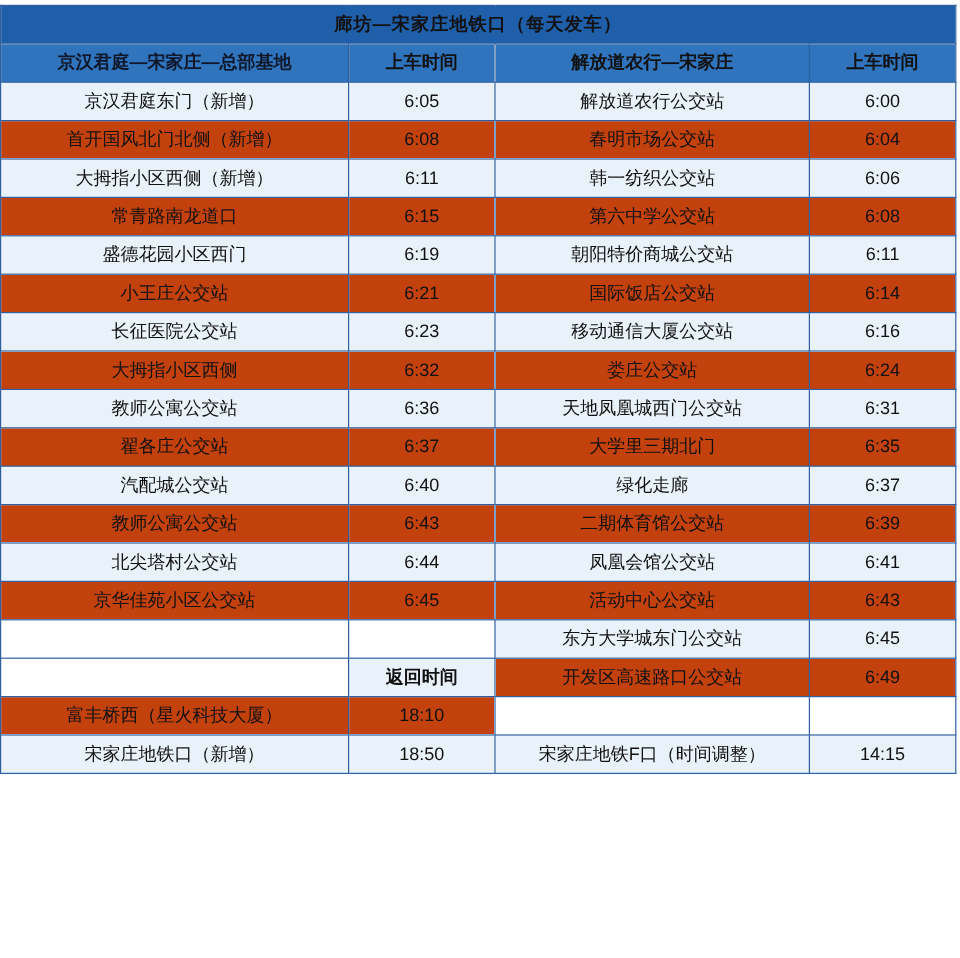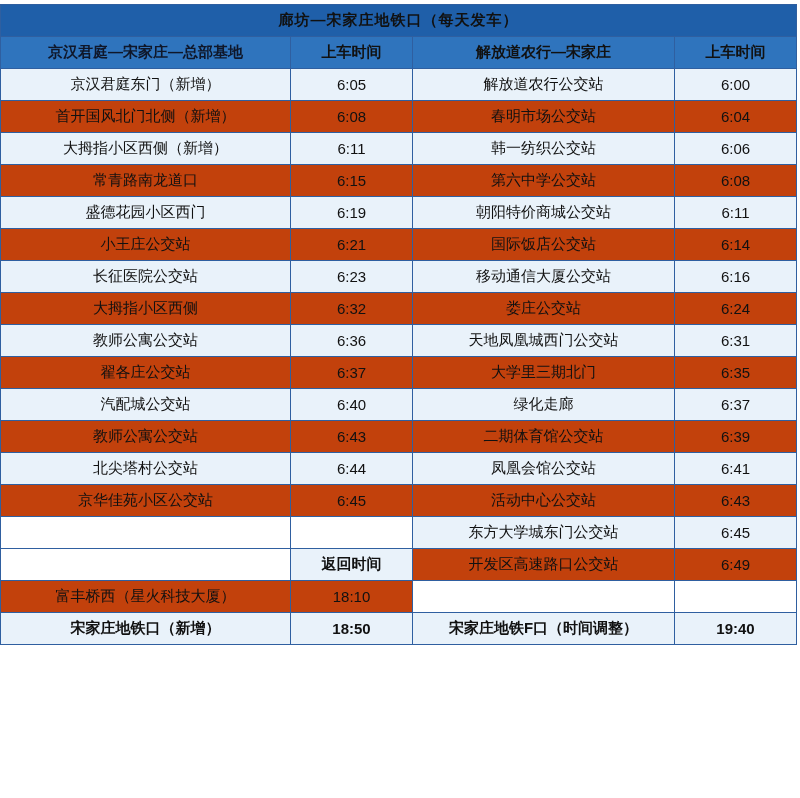--- a/index.html
+++ b/index.html
@@ -58,21 +58,21 @@
     color:#0f172a;
   }
   .zebra-a{background:#e9f2fa;}
   .zebra-b{background:#c2410c;}
   .retbox{
     font-weight:bold;
     background:#e9f2fa;
   }
   .red-bold{
     color:#e8241c;
-    font-weight:bold;
+    font-weight:normal;
     margin-top:36px;
   }
   .empty{background:#ffffff;}
 </style>
 </head>
 <body>
 
 <div class="sheet">
   <table class="tt">
     <colgroup>
@@ -191,17 +191,17 @@
       <tr>
         <td class="zebra-b">富丰桥西（星火科技大厦）</td>
         <td class="zebra-b">18:10</td>
         <td class="empty"></td>
         <td class="empty"></td>
       </tr>
       <tr>
         <td class="zebra-a red-bold">宋家庄地铁口（新增）</td>
         <td class="zebra-a red-bold">18:50</td>
         <td class="zebra-a red-bold">宋家庄地铁F口（时间调整）</td>
-        <td class="zebra-a red-bold">19:40</td>
+        <td class="zebra-a red-bold">14:15</td>
       </tr>
     </tbody>
   </table>
 </div>
 
 </body></html>

